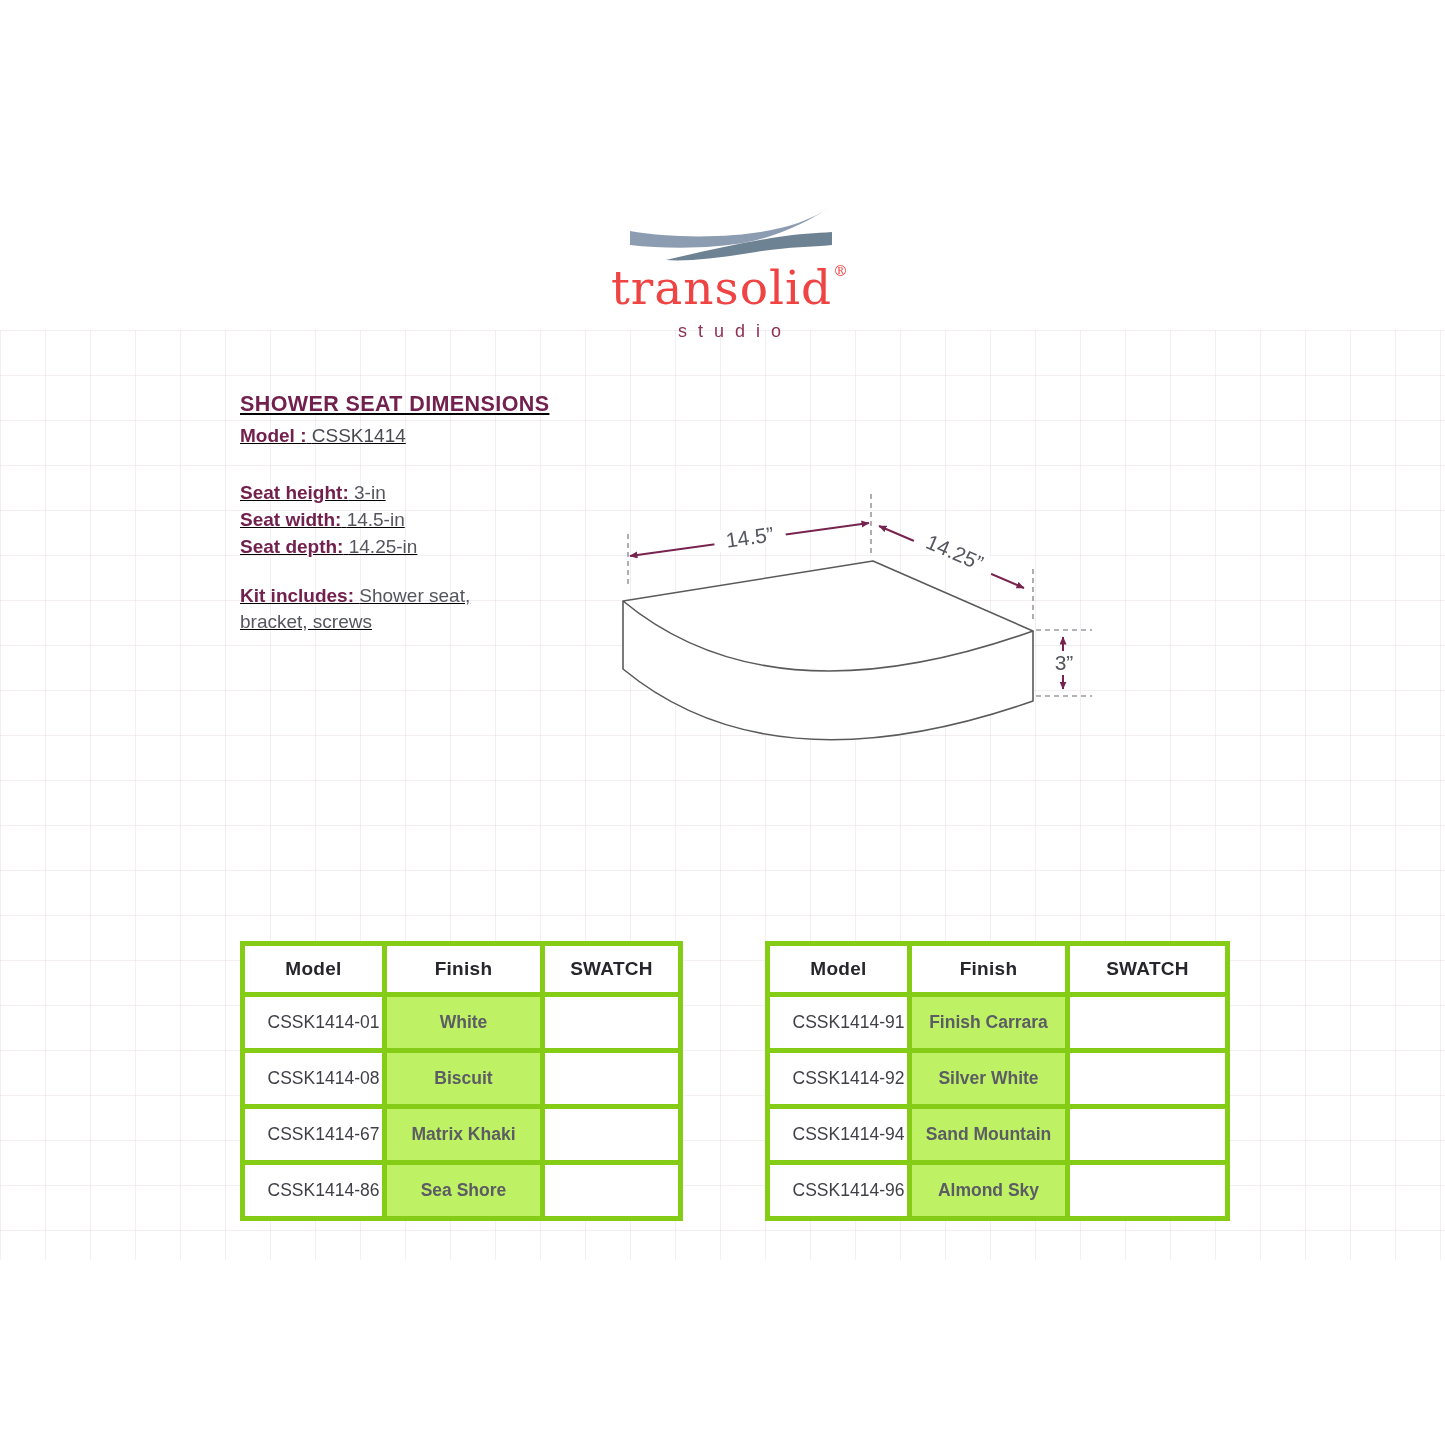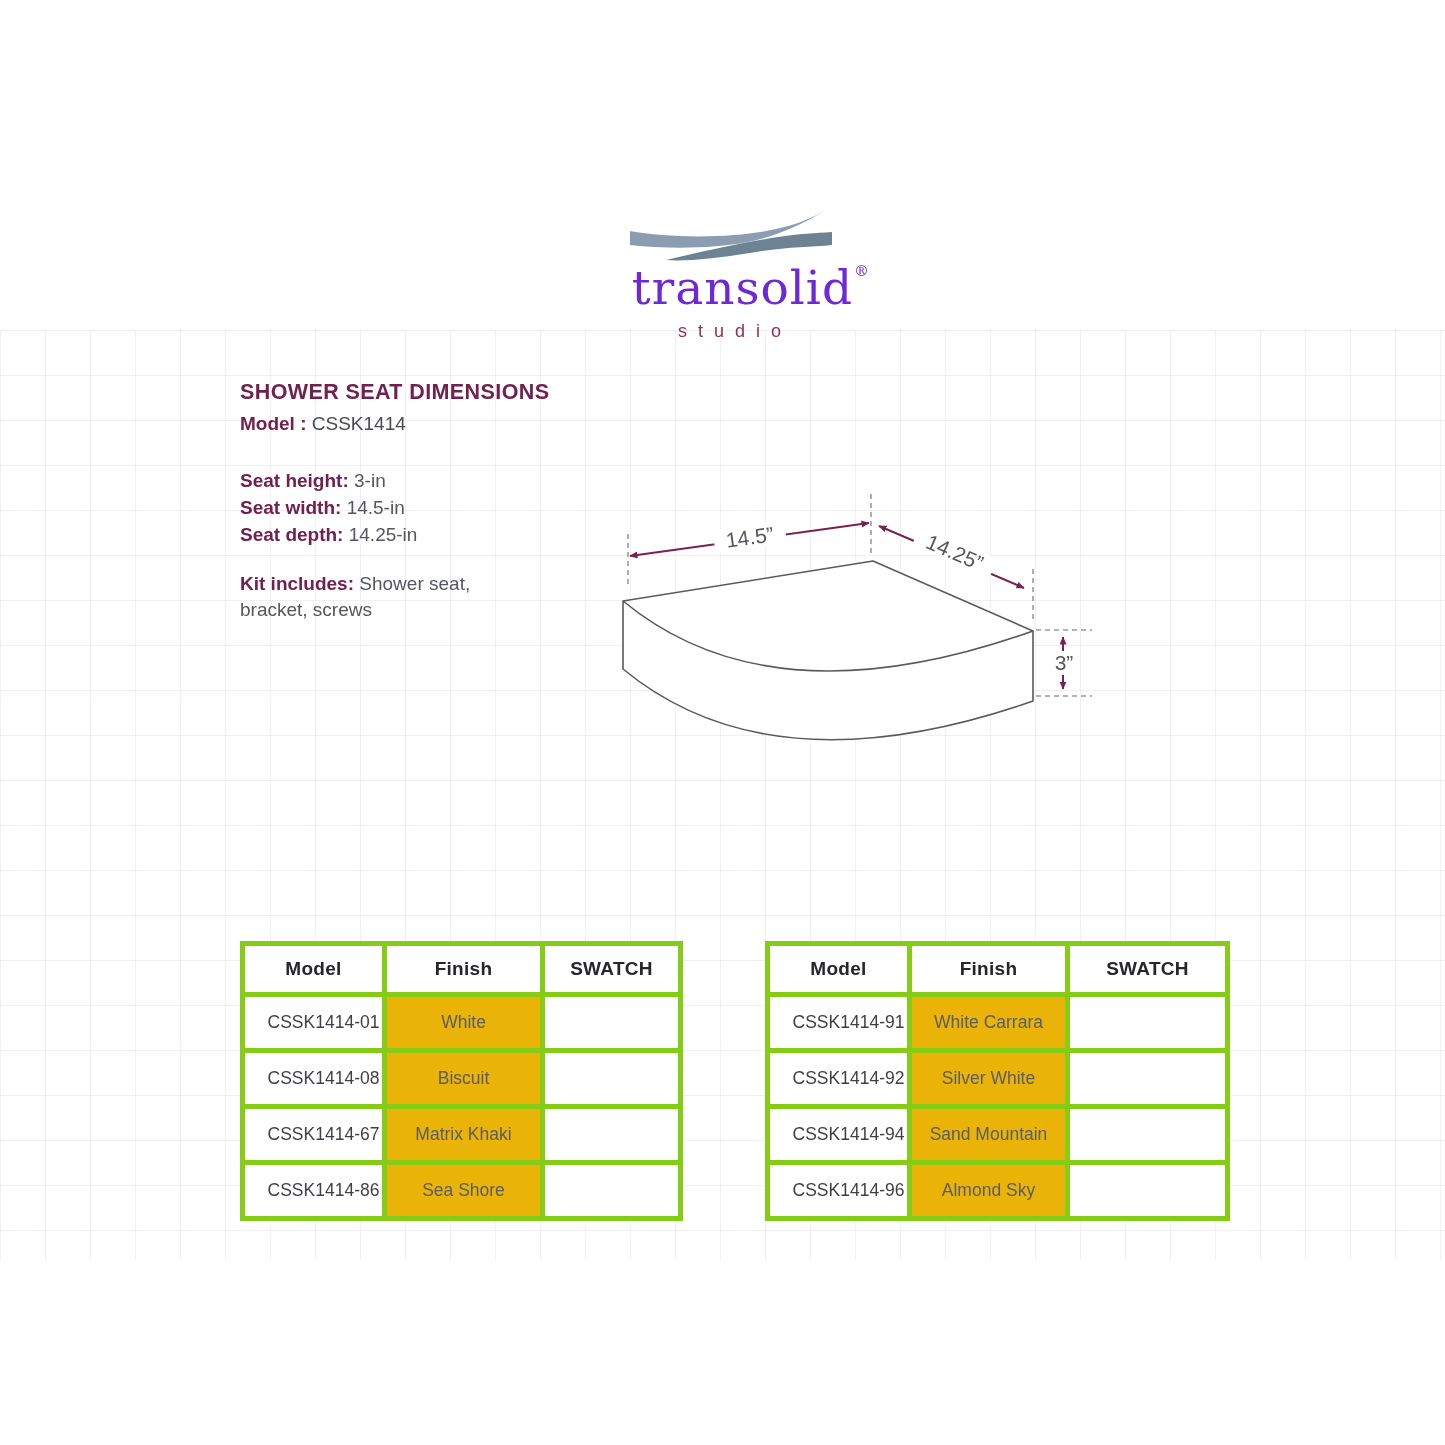--- a/index.html
+++ b/index.html
@@ -12,29 +12,29 @@
     background-image:
       repeating-linear-gradient(to right, rgba(214,196,205,0.28) 0 1px, transparent 1px 45px),
       repeating-linear-gradient(to bottom, rgba(214,196,205,0.28) 0 1px, transparent 1px 45px);
     pointer-events:none;
   }
   
   .logo{position:absolute;left:590px;top:204px;width:280px;text-align:center;z-index:2;}
   .logo svg{display:block;margin:0 auto;}
   .brand-line{
     font-family:"DejaVu Serif", serif;font-size:47px;line-height:1.02;
-    color:#6d28d9;letter-spacing:1px;margin-top:2px;text-align:right;
+    color:#ef4444;letter-spacing:1px;margin-top:2px;
   }
   .brand-line sup{font-size:15px;vertical-align:28px;margin-left:1px;}
   .studio-line{
     font-family:"Liberation Sans", sans-serif;font-size:18px;color:#8e2f55;
     letter-spacing:11px;margin-top:9px;margin-left:10px;
   }
   
-  .info{position:absolute;left:240px;top:380px;width:340px;z-index:2;}
+  .info{position:absolute;left:240px;top:392px;width:340px;z-index:2;text-decoration:underline;}
   .info h1{
     margin:0;font-size:21.5px;font-weight:bold;color:#72204e;letter-spacing:0.4px;
   }
   .model-line{margin:8px 0 0 0;font-size:19px;color:#4a4a52;}
   .model-line b{color:#72204e;text-align:right;}
   .spec-block{margin-top:32px;}
   .spec-line{margin:0;font-size:19px;line-height:27px;color:#55565e;}
   .spec-line b{color:#72204e;}
   .kit-line{margin:23px 0 0 0;font-size:19px;line-height:26px;color:#55565e;width:250px;}
   .kit-line b{color:#72204e;}
@@ -47,21 +47,21 @@
   }
   table.finish-table.left{left:240px;width:438px;}
   table.finish-table.right{left:765px;width:460px;}
   .finish-table th,.finish-table td{
     border:5px solid #84cc16;padding:0;text-align:center;vertical-align:middle;
   }
   .finish-table tr.hdr{height:51px;}
   .finish-table tr.row{height:56px;}
   .finish-table th{font-size:19px;font-weight:bold;color:#26262c;background:#ffffff;letter-spacing:0.3px;}
   .finish-table td.model{font-size:17.5px;color:#3f3f47;background:#ffffff;padding-left:20px;}
-  .finish-table td.finish{font-size:17.5px;color:#5c5c64;font-weight:normal;background:#eab308;}
+  .finish-table td.finish{font-size:17.5px;color:#5c5c64;font-weight:bold;background:#bef264;}
   
   td.swatch{background:#ffffff;}
   [data-swatch="white"]{background:#fefefe;}
   [data-swatch="biscuit"]{background:#f2eed7;}
   [data-swatch="matrix-khaki"]{
     background-color:#d9c9ab;
     background-image:
       radial-gradient(circle at 20% 30%, #a5886b 0 1.5px, transparent 2px),
       radial-gradient(circle at 70% 60%, #b59877 0 1.5px, transparent 2px),
       radial-gradient(circle at 45% 80%, #eadfc6 0 2px, transparent 2.5px),
@@ -223,21 +223,21 @@
         <col style="width:160px">
       </colgroup>
     <tbody>
         <tr class="hdr">
       <th>Model</th>
       <th>Finish</th>
       <th>SWATCH</th>
     </tr>
     <tr class="row">
       <td class="model">CSSK1414-91</td>
-      <td class="finish">White Carrara</td>
+      <td class="finish">Finish Carrara</td>
       <td class="swatch" data-swatch="white-carrara"></td>
     </tr>
     <tr class="row">
       <td class="model">CSSK1414-92</td>
       <td class="finish">Silver White</td>
       <td class="swatch" data-swatch="silver-mocha"></td>
     </tr>
     <tr class="row">
       <td class="model">CSSK1414-94</td>
       <td class="finish">Sand Mountain</td>

